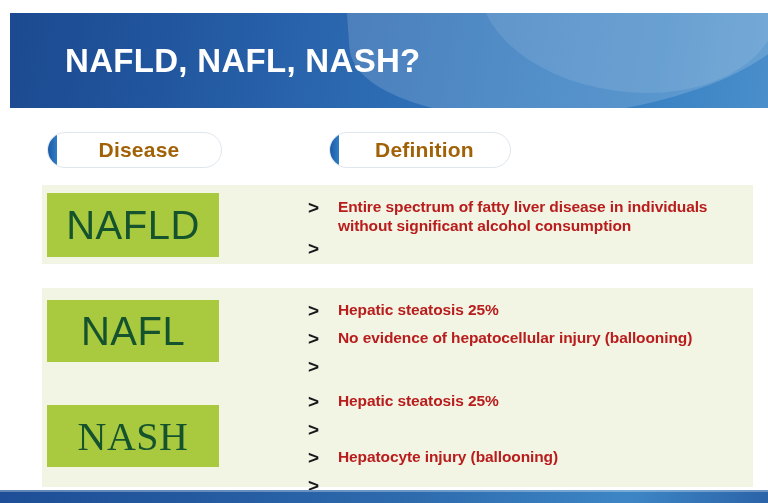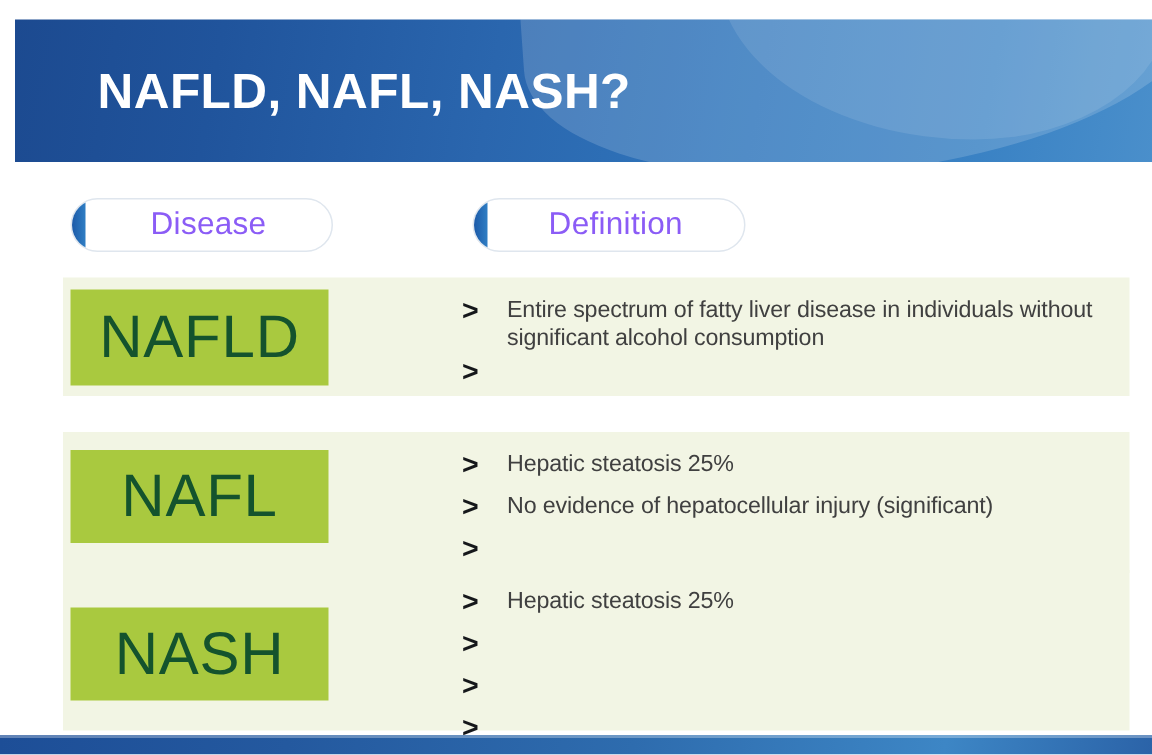--- a/index.html
+++ b/index.html
@@ -85,28 +85,28 @@
     background: linear-gradient(90deg, #1c5aa8 0%, #2f7ec4 100%);
   }
   .col-pill .pill-label {
     position: absolute;
     left: 0; right: 0; top: 0; bottom: 0;
     display: flex;
     align-items: center;
     justify-content: center;
     padding-left: 9px;
     font-size: 21px;
-    font-weight: normal;
-    color: #8b5cf6;
+    font-weight: bold;
+    color: #a16207;
     letter-spacing: 0.2px;
     white-space: nowrap;
     text-align: center;
   }
   #pill-disease  { left: 47px;  top: 132px; width: 175px; }
-  #pill-definition { left: 315px; top: 132px; width: 182px; }
+  #pill-definition { left: 329px; top: 132px; width: 182px; }
 
   
   .row-band {
     position: absolute;
     left: 42px;
     width: 711px;
     background: #f2f5e4;
   }
   #row-nafld { top: 185px; height: 79px; }
   #row-nafl  { top: 288px; height: 94px; }
@@ -121,21 +121,21 @@
     align-items: center;
     justify-content: center;
     color: #14532d;
     font-size: 40px;
     font-weight: normal;
     letter-spacing: 0.5px;
     box-sizing: border-box;
   }
   #badge-nafld { top: 8px;  height: 64px; }
   #badge-nafl  { top: 12px; height: 62px; }
-  #badge-nash  { top: 25px; height: 62px; }
+  #badge-nash  { top: 25px; height: 62px; font-family: Liberation Serif, serif; }
 
   .defs {
     position: absolute;
     left: 266px;
     top: 0;
     right: 8px;
   }
   .def-item {
     display: flex;
     align-items: flex-start;
@@ -146,23 +146,24 @@
     width: 30px;
     font-size: 19px;
     font-weight: bold;
     color: #15171a;
     line-height: 21px;
     text-align: left;
   }
   .def-text {
     flex: 1 1 auto;
     font-size: 15.5px;
-    color: #404040;
+    color: #b91c1c;
     line-height: 19px;
     letter-spacing: -0.1px;
+    font-weight: bold;
   }
   #row-nafld .defs { padding-top: 12px; }
   #row-nafl  .defs { padding-top: 12px; }
   #row-nash  .defs { padding-top: 11px; }
   #row-nafl .def-item, #row-nash .def-item { margin-bottom: 7px; }
 
   
   #footer-bar {
     position: absolute;
     left: 0;
@@ -219,40 +220,41 @@
 
 <div class="row-band" id="row-nafl">
   <div class="disease-badge" id="badge-nafl">NAFL</div>
   <div class="defs">
     <div class="def-item">
       <span class="def-chev">&gt;</span>
       <span class="def-text">Hepatic steatosis 25%</span>
     </div>
     <div class="def-item">
       <span class="def-chev">&gt;</span>
-      <span class="def-text">No evidence of hepatocellular injury (significant)</span>
+      <span class="def-text">No evidence of hepatocellular injury (ballooning)</span>
     </div>
     <div class="def-item">
       <span class="def-chev">&gt;</span>
     </div>
   </div>
 </div>
 
 <div class="row-band" id="row-nash">
   <div class="disease-badge" id="badge-nash">NASH</div>
   <div class="defs">
     <div class="def-item">
       <span class="def-chev">&gt;</span>
       <span class="def-text">Hepatic steatosis 25%</span>
     </div>
     <div class="def-item">
       <span class="def-chev">&gt;</span>
     </div>
     <div class="def-item">
       <span class="def-chev">&gt;</span>
+      <span class="def-text">Hepatocyte injury (ballooning)</span>
     </div>
     <div class="def-item">
       <span class="def-chev">&gt;</span>
     </div>
   </div>
 </div>
 
 <div id="footer-bar">
   <div id="footer-bar-top"></div>
 </div>

